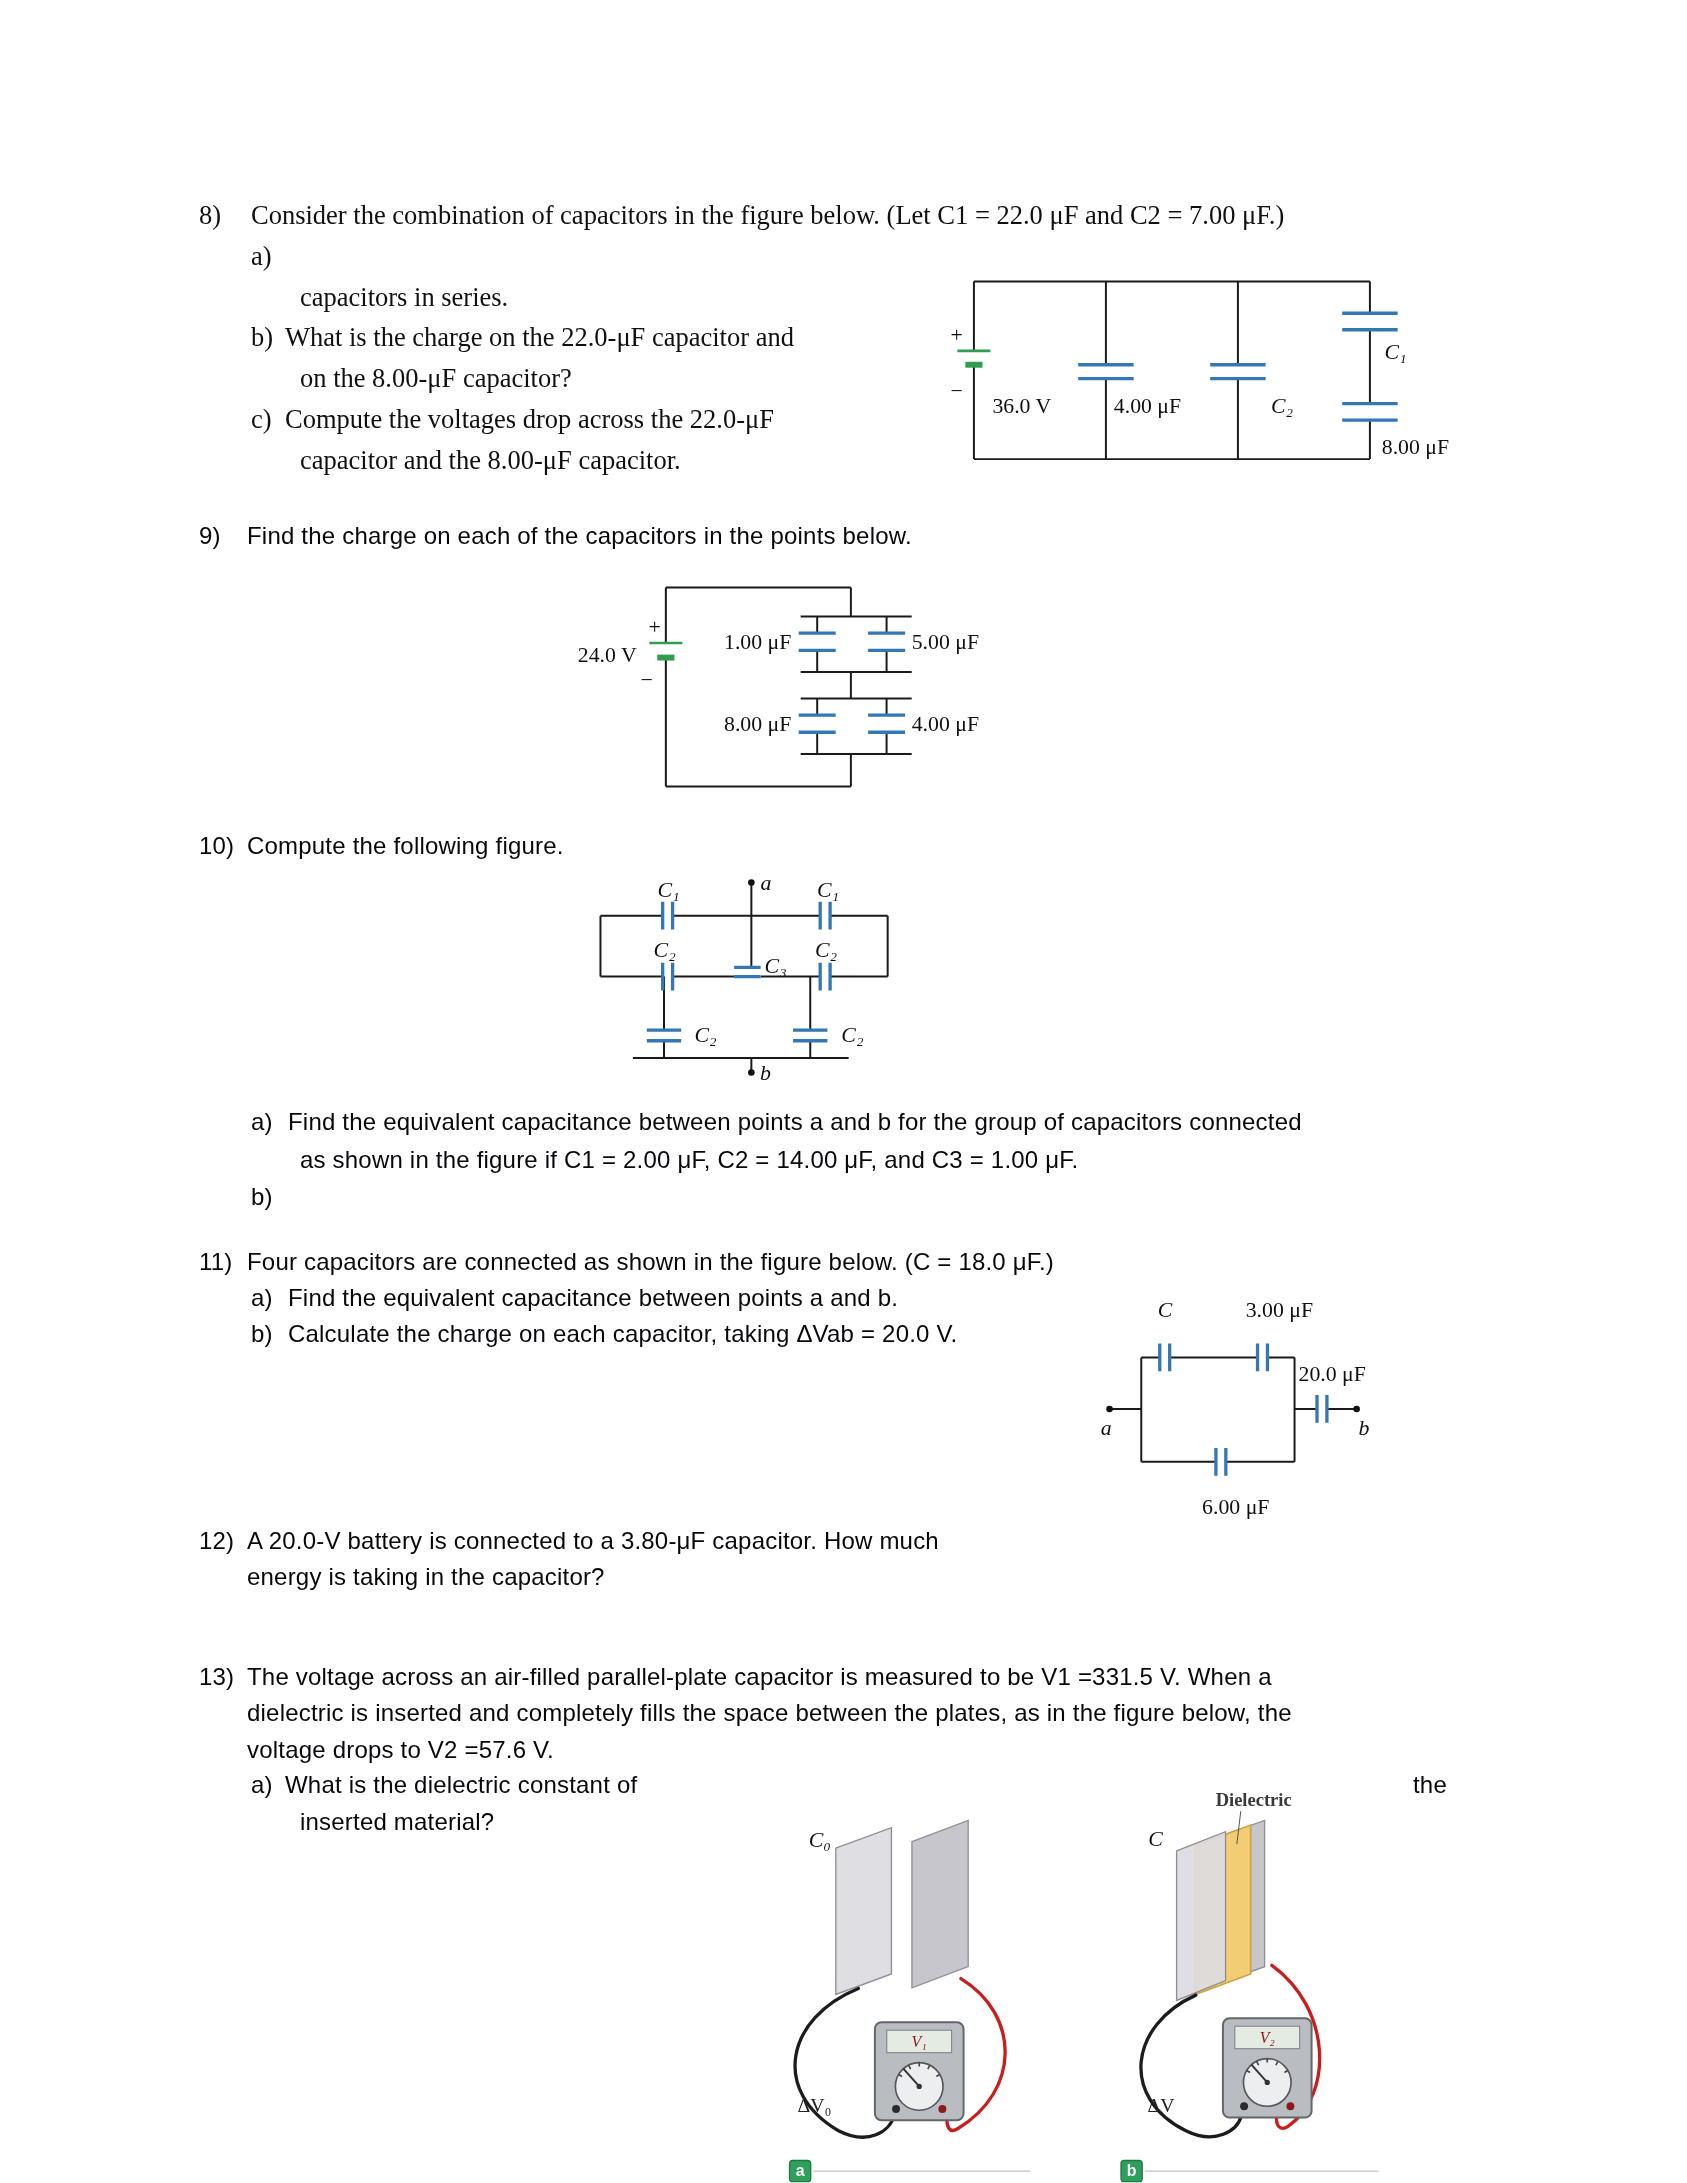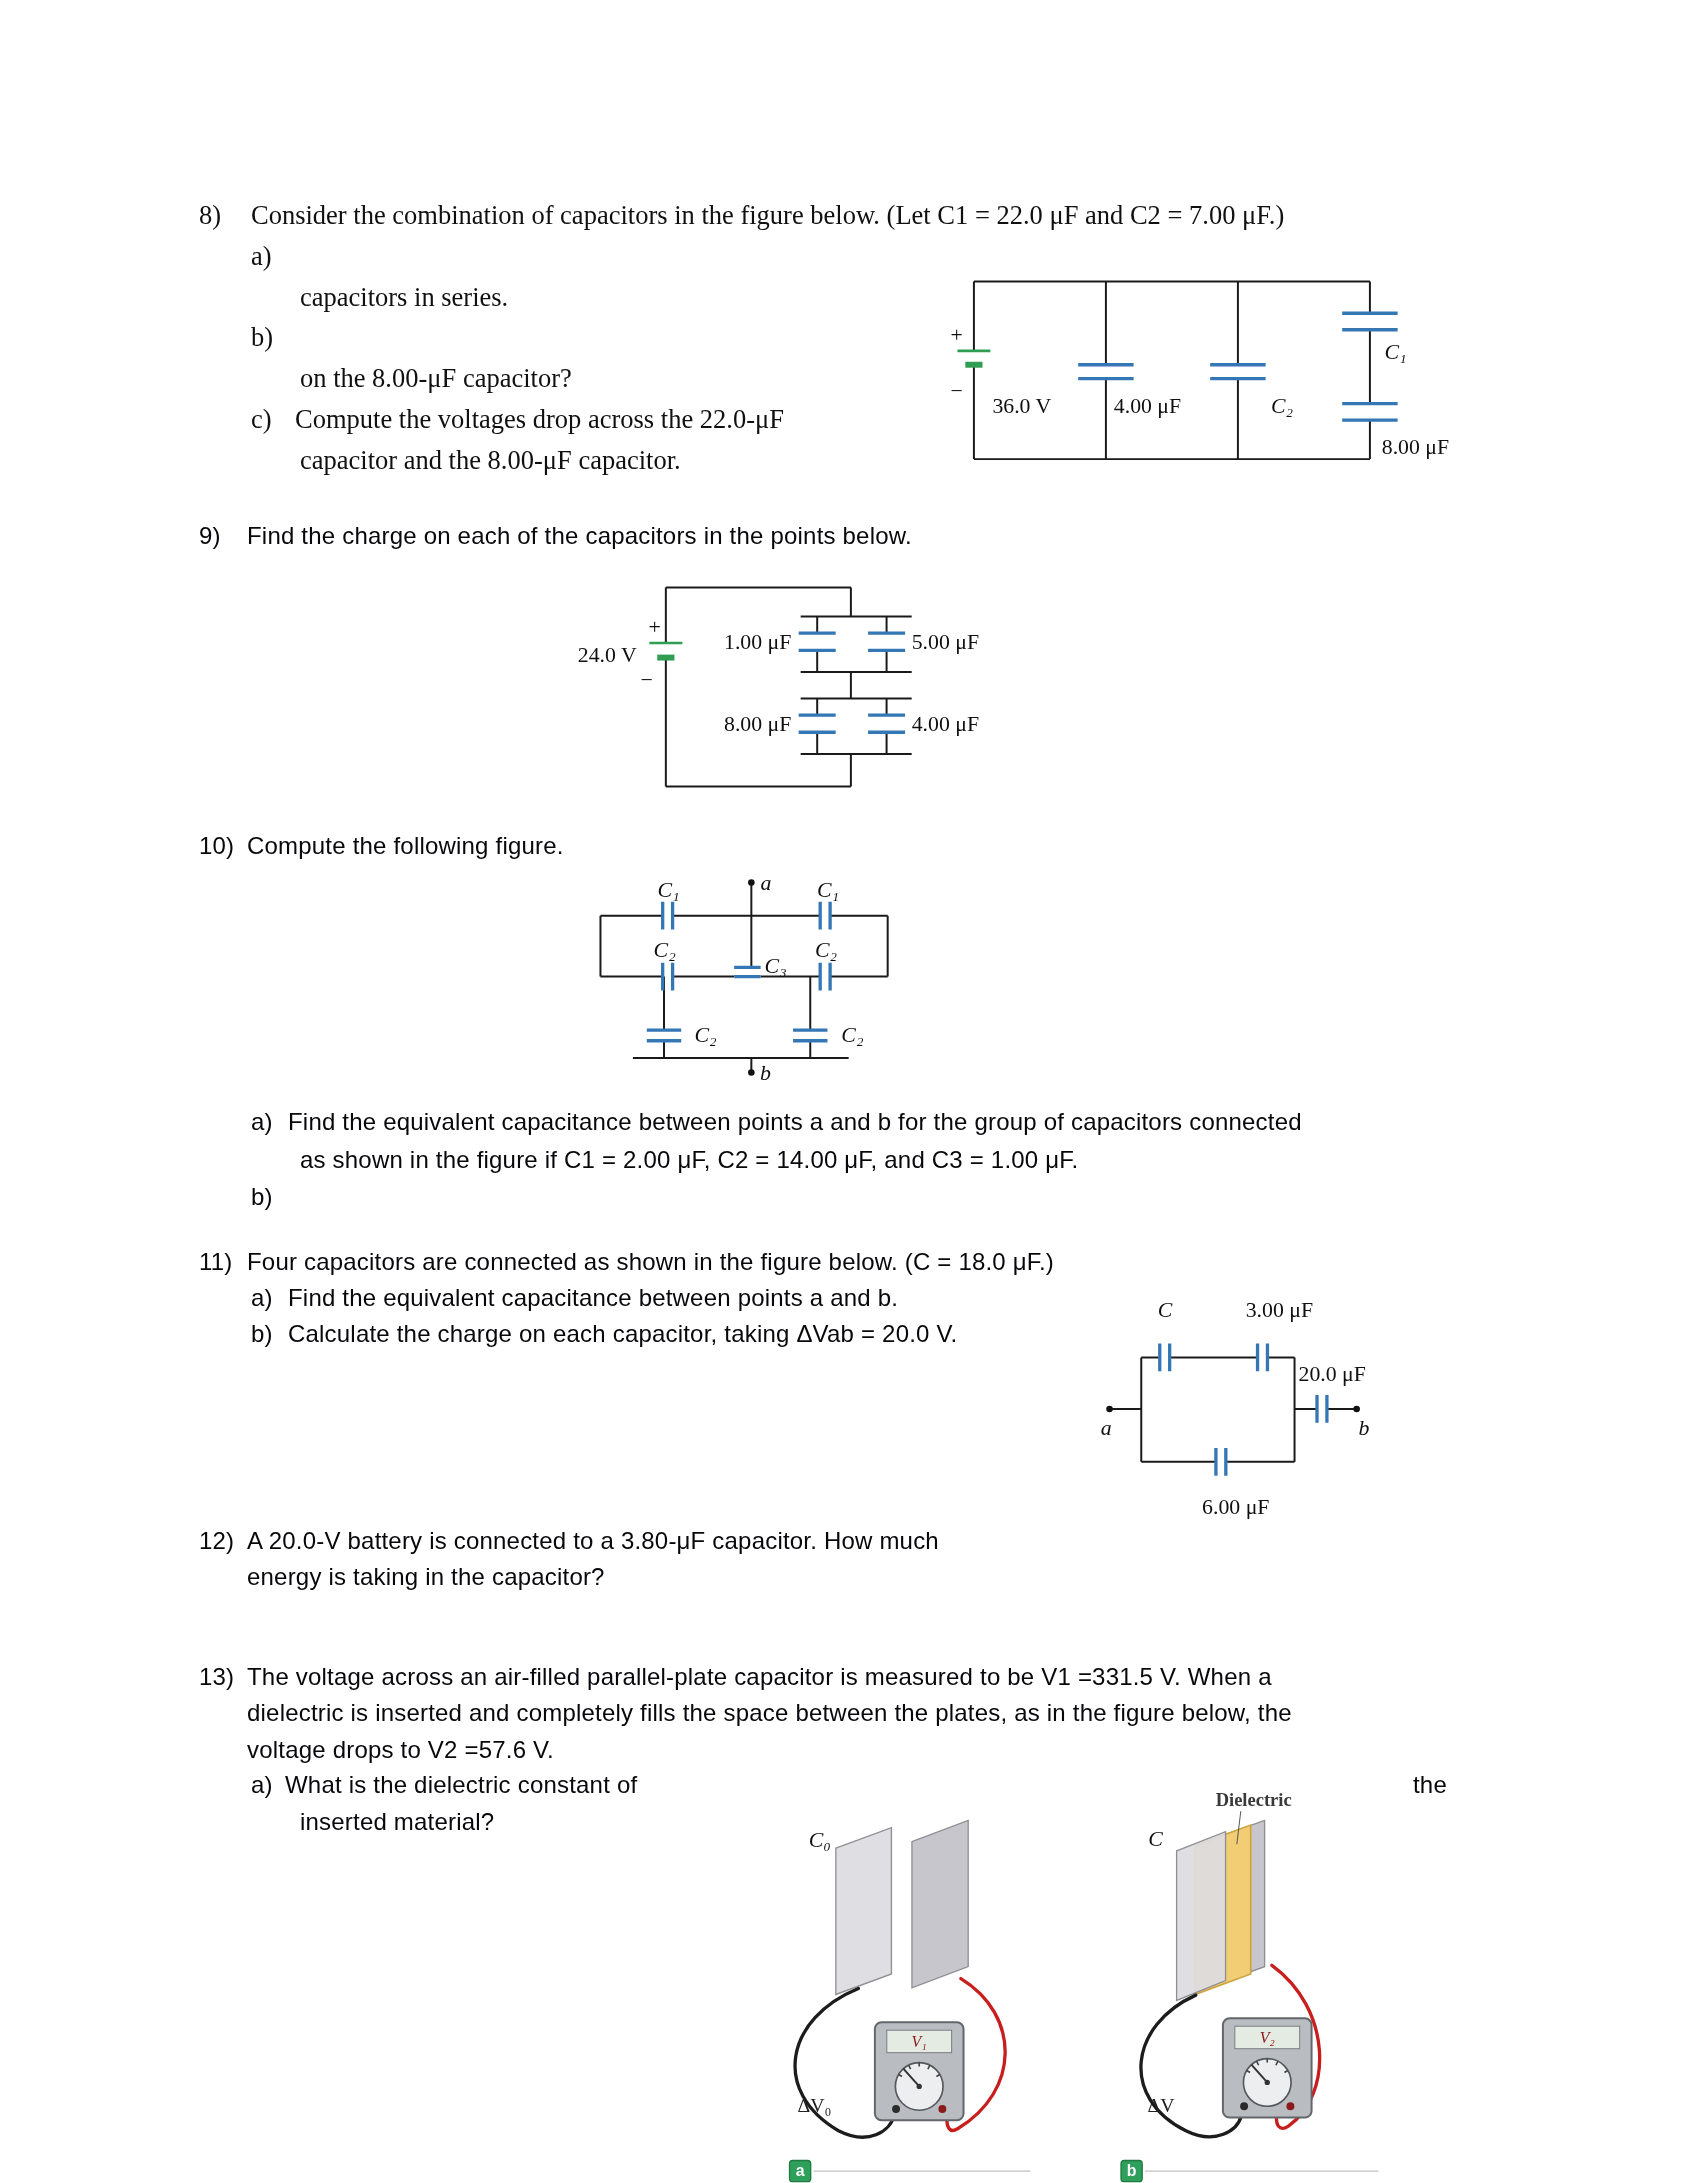--- a/index.html
+++ b/index.html
@@ -37,23 +37,24 @@
 </head>
 <body>
 
 <div id="page">
 
   <div class="t ser" style="left:199px;top:200px">8)</div>
   <div class="t ser" style="left:251px;top:200px">Consider the combination of capacitors in the figure below. (Let C1 = 22.0 μF and C2 = 7.00 μF.)</div>
   <div class="t ser" style="left:251px;top:241px">a)</div>
   <div class="t ser" style="left:300px;top:282px">capacitors in series.</div>
   <div class="t ser" style="left:251px;top:322px">b)</div>
+  <div class="t ser" style="left:285px;top:322px">What is the charge on the 22.0-μF capacitor and</div>
   <div class="t ser" style="left:300px;top:363px">on the 8.00-μF capacitor?</div>
   <div class="t ser" style="left:251px;top:404px">c)</div>
-  <div class="t ser" style="left:295px;top:404px">Compute the voltages drop across the 22.0-μF</div>
+  <div class="t ser" style="left:285px;top:404px">Compute the voltages drop across the 22.0-μF</div>
   <div class="t ser" style="left:300px;top:445px">capacitor and the 8.00-μF capacitor.</div>
 
   <div class="fig" style="left:943px;top:273px">
     <svg width="539" height="198" viewBox="0 0 815 300">
       <g class="wire">
         <path d="M46 13 H646 M46 13 V118 M46 139 V282 M46 282 H646"></path>
         <path d="M246 13 V139 M246 160 V282"></path>
         <path d="M446 13 V139 M446 160 V282"></path>
         <path d="M646 13 V61 M646 86 V198 M646 223 V282"></path>
       </g>

